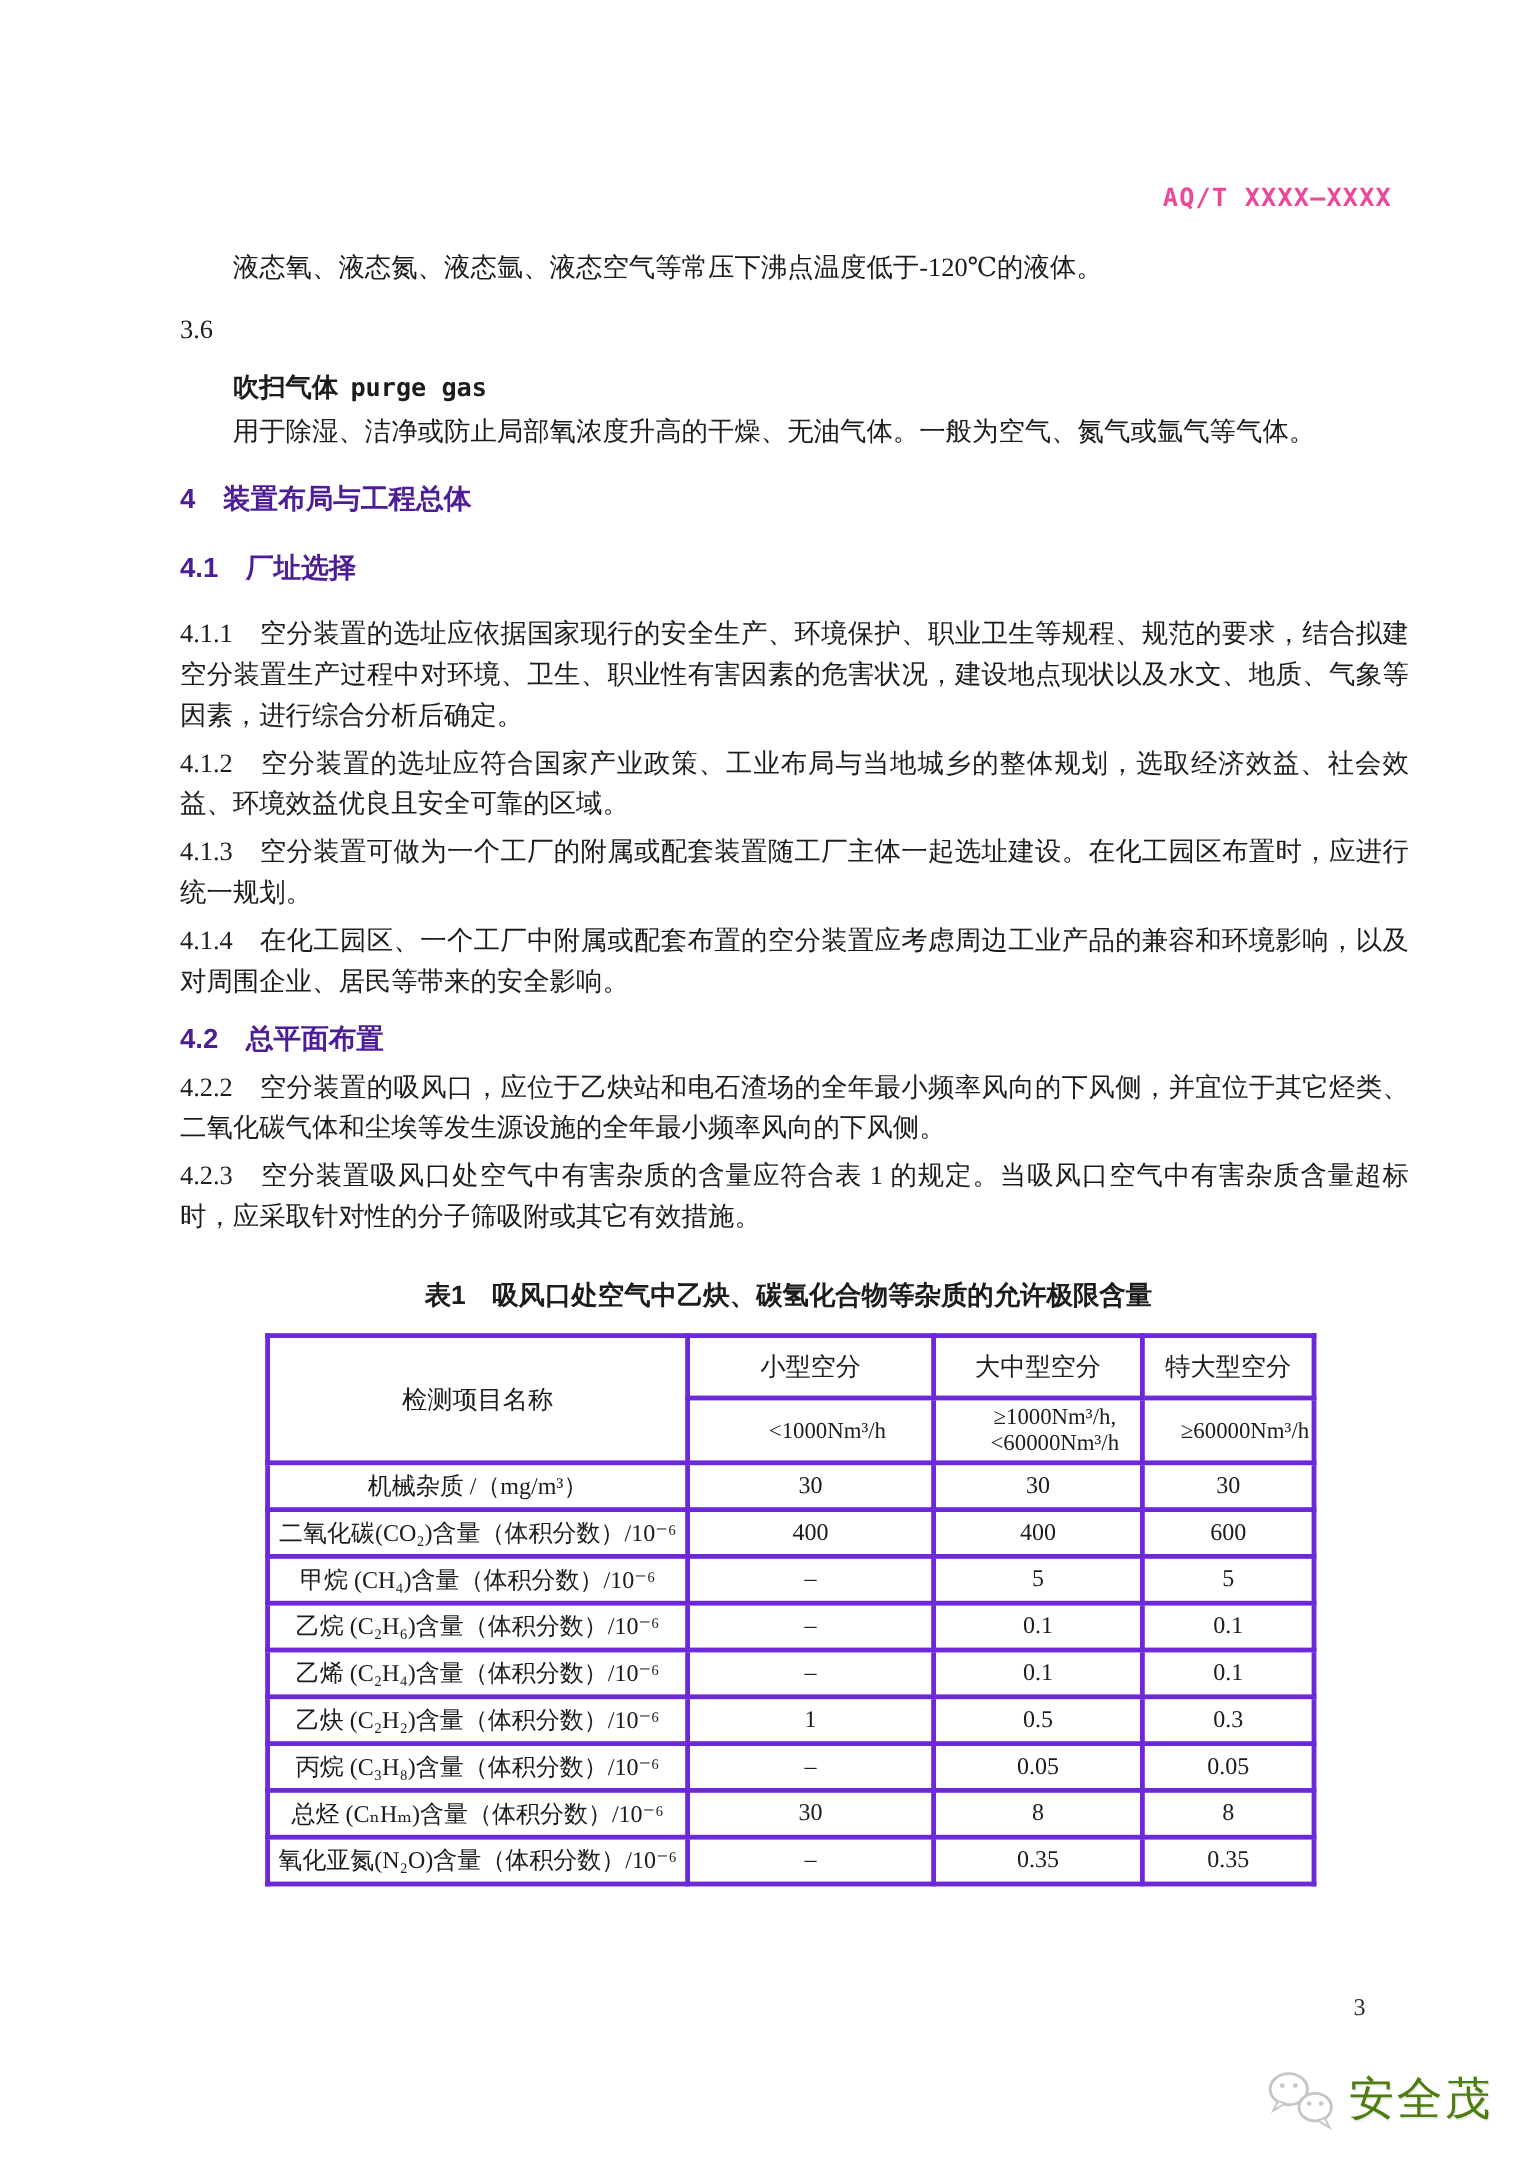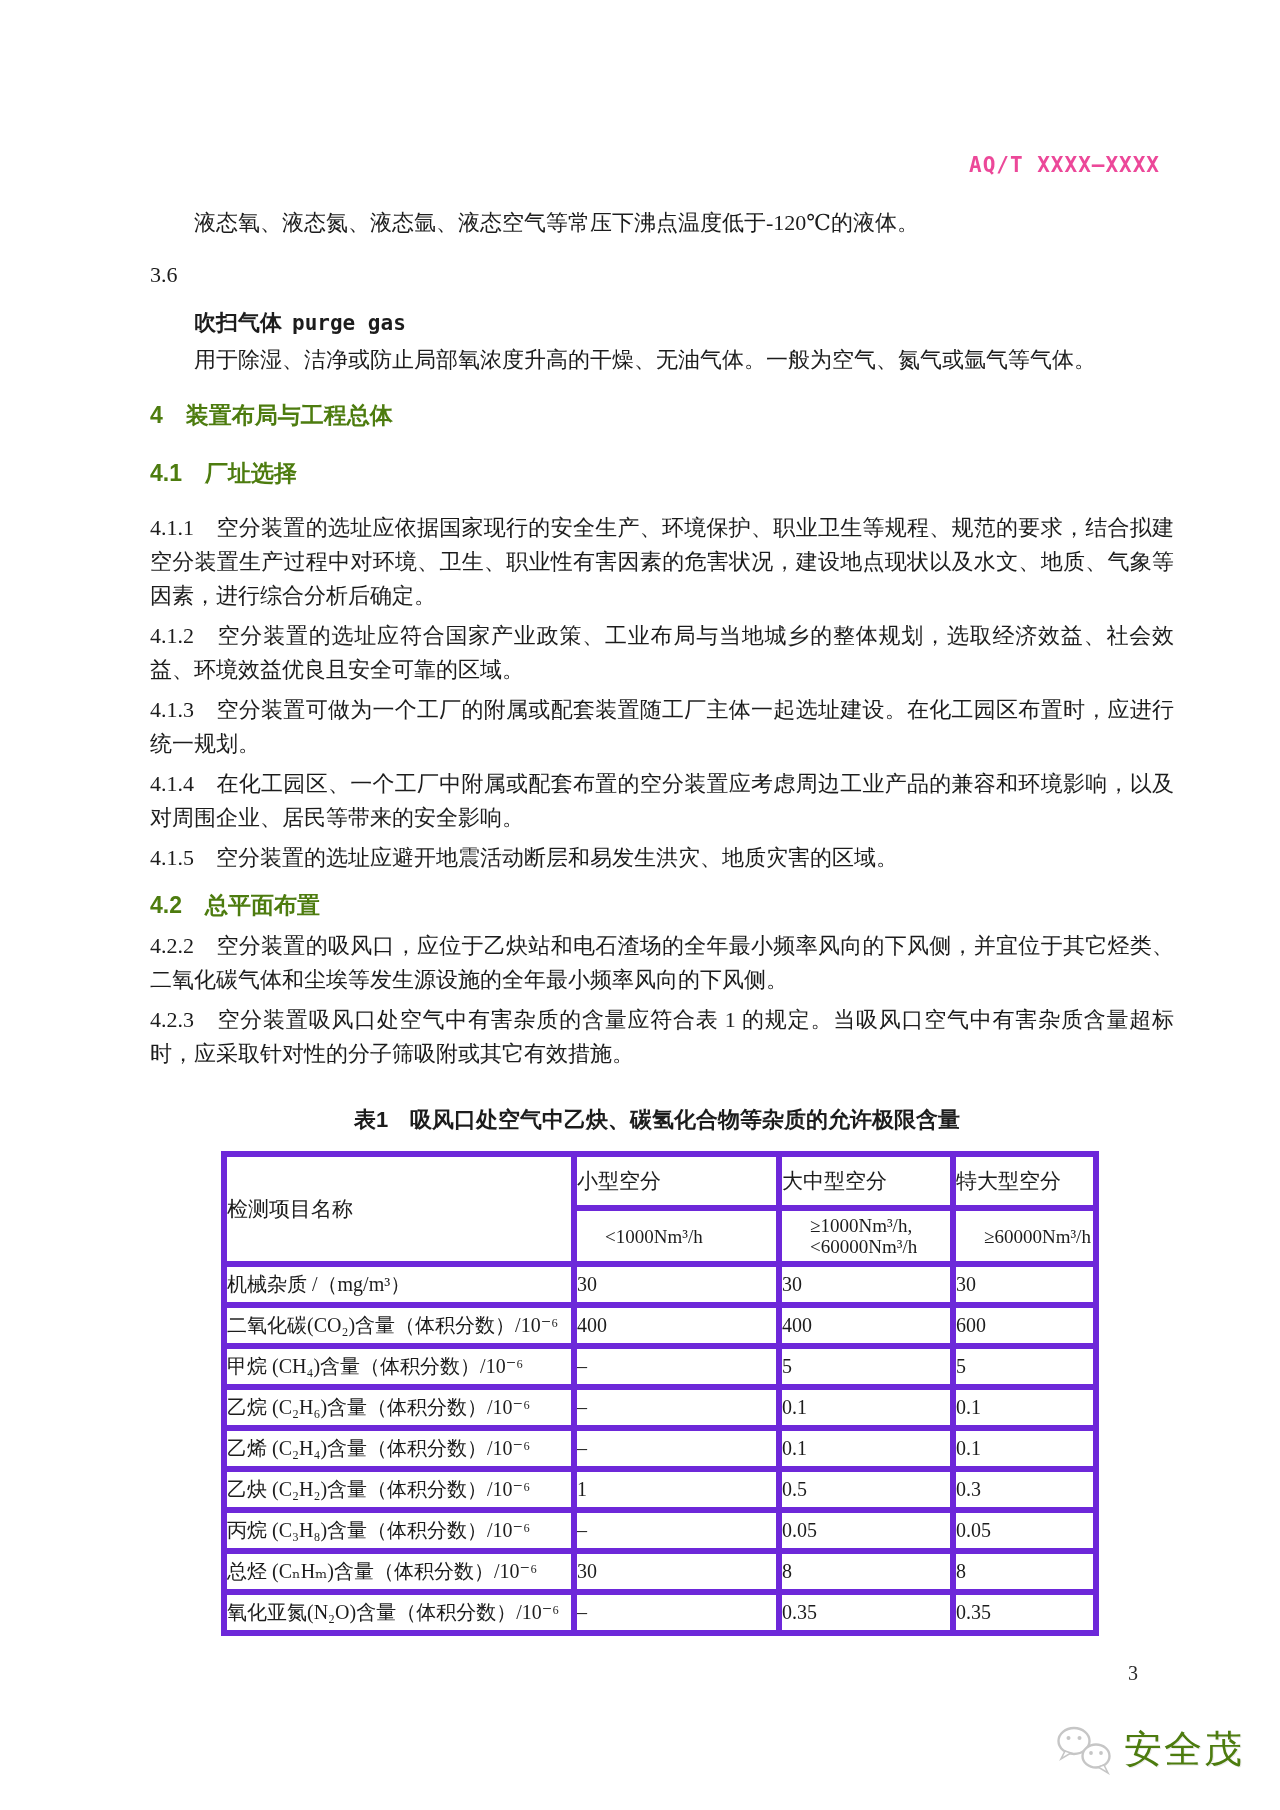--- a/index.html
+++ b/index.html
@@ -50,21 +50,21 @@
     font-weight: bold;
     font-size: 21px;
     margin-left: 10px;
   }
   h2.heading {
     margin: 0;
     font-family: "Liberation Sans", "DejaVu Sans", sans-serif;
     font-weight: bold;
     font-size: 23px;
     line-height: 36px;
-    color: #4d7c0f;
+    color: #4c1d95;
   }
   .h-main { margin-top: 20px !important; }
   .h-sub  { margin-top: 22px !important; }
   .h-sub2 { margin-top: 12px !important; }
   .table-title {
     margin: 32px 0 0 71px !important;
     width: 872px;
     text-align: center !important;
     font-family: "Liberation Sans", "DejaVu Sans", sans-serif;
     font-weight: bold;
@@ -73,21 +73,22 @@
     text-indent: 0;
   }
   table.limits {
     margin: 14px 0 0 71px;
     width: 872px;
     border-collapse: collapse;
     table-layout: fixed;
     border: 2px solid #2b2b2b;
   }
   table.limits td {
-    border: 6px solid #6d28d9;
+    border: 4px solid #6d28d9;
+    text-align: center;
     vertical-align: middle;
     font-size: 20px;
     padding: 0;
     overflow: hidden;
   }
   tr.hdr-row1 td { height: 48px; font-size: 21px; }
   tr.hdr-row2 td { height: 50px; font-size: 19px; line-height: 21px; white-space: pre-line; padding-left: 28px; }
   td.item-header { font-size: 21px; }
   tr.data-row td { height: 35px; }
   td.row-label {
@@ -138,21 +139,20 @@
     <p class="indent gap-top-xs">用于除湿、洁净或防止局部氧浓度升高的干燥、无油气体。一般为空气、氮气或氩气等气体。</p>
 
     <h2 class="heading h-main">4　装置布局与工程总体</h2>
 
     <h2 class="heading h-sub">4.1　厂址选择</h2>
 
     <p class="gap-top-para">4.1.1　空分装置的选址应依据国家现行的安全生产、环境保护、职业卫生等规程、规范的要求，结合拟建空分装置生产过程中对环境、卫生、职业性有害因素的危害状况，建设地点现状以及水文、地质、气象等因素，进行综合分析后确定。</p>
     <p class="gap-top-sm">4.1.2　空分装置的选址应符合国家产业政策、工业布局与当地城乡的整体规划，选取经济效益、社会效益、环境效益优良且安全可靠的区域。</p>
     <p class="gap-top-sm">4.1.3　空分装置可做为一个工厂的附属或配套装置随工厂主体一起选址建设。在化工园区布置时，应进行统一规划。</p>
     <p class="gap-top-sm">4.1.4　在化工园区、一个工厂中附属或配套布置的空分装置应考虑周边工业产品的兼容和环境影响，以及对周围企业、居民等带来的安全影响。</p>
-    <p class="gap-top-sm">4.1.5　空分装置的选址应避开地震活动断层和易发生洪灾、地质灾害的区域。</p>
 
     <h2 class="heading h-sub2">4.2　总平面布置</h2>
 
     <p class="gap-top-sm">4.2.2　空分装置的吸风口，应位于乙炔站和电石渣场的全年最小频率风向的下风侧，并宜位于其它烃类、二氧化碳气体和尘埃等发生源设施的全年最小频率风向的下风侧。</p>
     <p class="gap-top-sm">4.2.3　空分装置吸风口处空气中有害杂质的含量应符合表 1 的规定。当吸风口空气中有害杂质含量超标时，应采取针对性的分子筛吸附或其它有效措施。</p>
 
     <p class="table-title">表1　吸风口处空气中乙炔、碳氢化合物等杂质的允许极限含量</p>
 
     <table class="limits">
       <colgroup>

